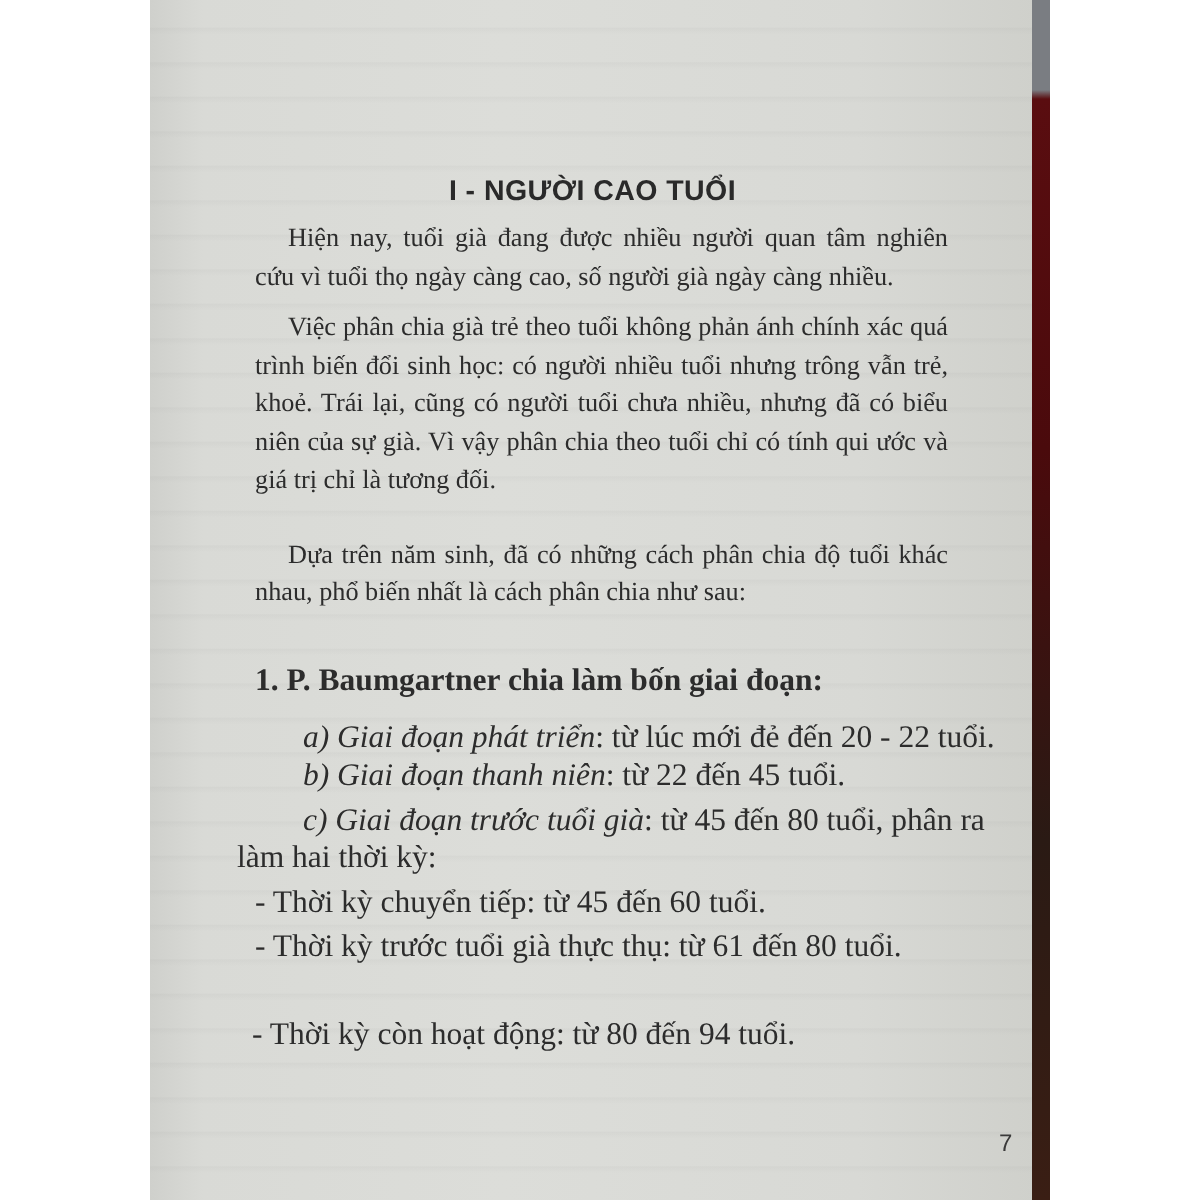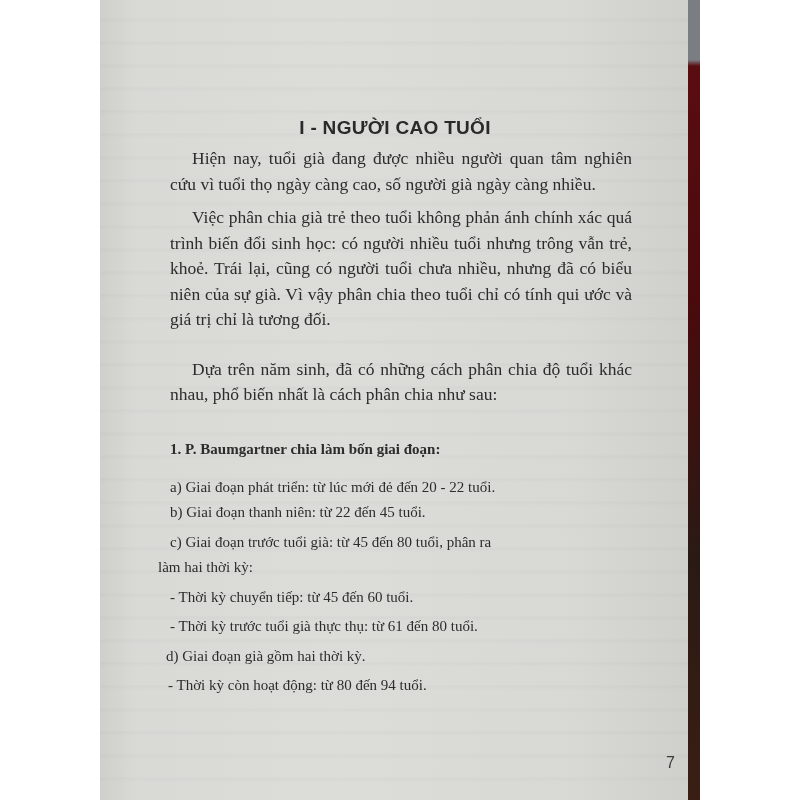--- a/index.html
+++ b/index.html
@@ -64,27 +64,29 @@
     .para {
       margin: 0;
       line-height: 25.5px;
       text-align: justify;
       text-indent: 22px;
     }
     .line {
       position: absolute;
       white-space: nowrap;
       font-family: "Liberation Serif", serif;
-      font-size: 15px;
+      font-size: 21px;
       color: #2c2c2c;
     }
     .bold {
       font-weight: bold;
     }
     .ital {
+      font-style: italic;
+      margin-left: 32px;
     }
     .pageno {
       position: absolute;
       left: 566px;
       top: 754px;
       font-family: "Liberation Sans", sans-serif;
       font-size: 16px;
       color: #3a3a3a;
     }
   </style>
@@ -114,20 +116,19 @@
     </div>
 
     <div class="line" style="left:70px; top:534px;">
       <span class="ital">c) Giai đoạn trước tuổi già</span><span>: từ 45 đến 80 tuổi, phân ra</span>
     </div>
     <div class="line" style="left:58px; top:559px;">làm hai thời kỳ:</div>
 
     <div class="line" style="left:70px; top:589px;">- Thời kỳ chuyển tiếp: từ 45 đến 60 tuổi.</div>
     <div class="line" style="left:70px; top:618px;">- Thời kỳ trước tuổi già thực thụ: từ 61 đến 80 tuổi.</div>
 
-    <div class="line ital" style="left:66px; top:648px;">d) Giai đoạn già gồm hai thời kỳ.</div>
 
     <div class="line" style="left:68px; top:677px;">- Thời kỳ còn hoạt động: từ 80 đến 94 tuổi.</div>
 
     <div class="pageno">7</div>
   </div>
   <div class="spine"></div>
 </div>
 
 </body></html>

